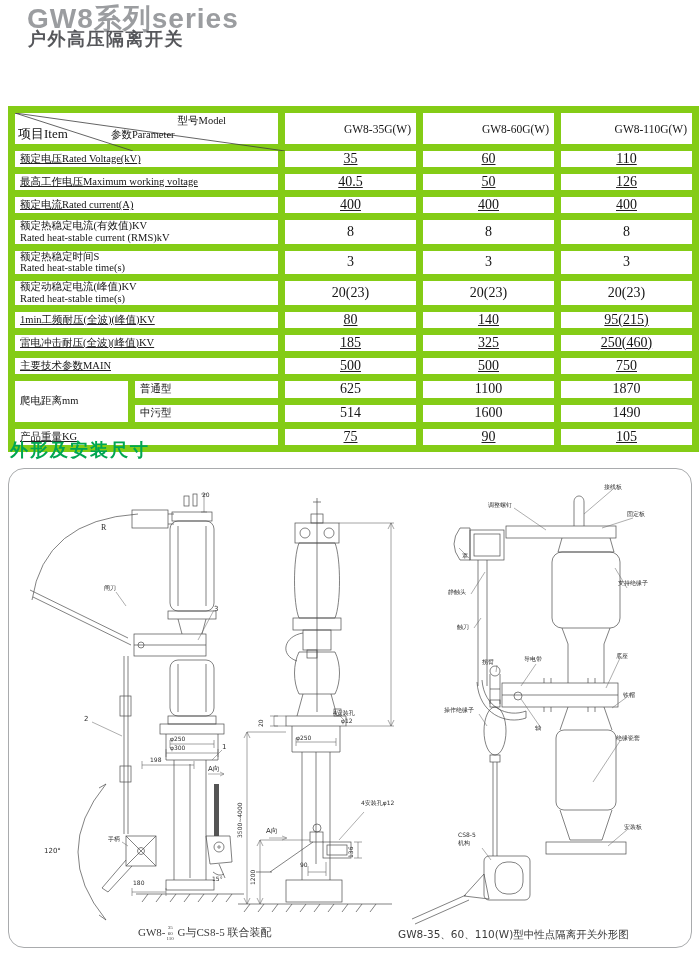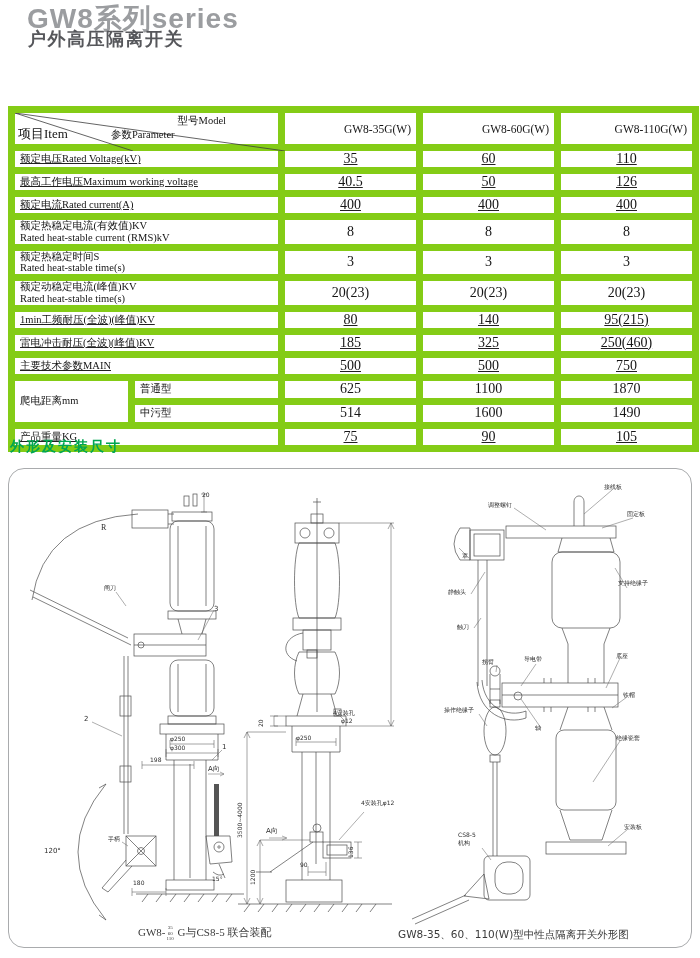--- a/index.html
+++ b/index.html
@@ -6,21 +6,21 @@
   .page{position:relative;width:700px;height:958px;background:#fff;overflow:hidden;
         font-family:"Liberation Sans",sans-serif;color:#222;}
   
   .hdr-title{position:absolute;left:27px;top:0px;font-size:28px;font-weight:bold;
              color:#9b9da0;letter-spacing:1px;}
   .hdr-cn{position:absolute;left:28px;top:27px;font-size:18px;font-weight:bold;
           color:#56575b;letter-spacing:1.5px;}
   .hdr-en{position:absolute;left:28px;top:46px;font-size:11px;font-weight:bold;
           color:#9b9da0;letter-spacing:.4px;}
   .sec1{position:absolute;left:10px;top:79px;font-size:13.5px;font-weight:bold;color:#00a651;}
-  .sec2{position:absolute;left:10px;top:438px;font-size:14px;font-weight:bold;
+  .sec2{position:absolute;left:10px;top:438px;font-size:18px;font-weight:bold;
         color:#00a651;letter-spacing:2px;}
   
   table.params{position:absolute;left:8px;top:106px;width:684px;border-collapse:collapse;
                table-layout:fixed;}
   table.params td{border:7px solid #84cc16;padding:0 5px;vertical-align:middle;
                   font-family:"Liberation Serif",serif;color:#151515;}
   td.lbl{font-size:10.5px;line-height:1.12;}
   td.val{text-align:center;font-size:14px;}
   td.mdl{text-align:right;font-size:11.5px;}
   tr.h38{height:38px;} tr.h22{height:22px;text-decoration:underline;} tr.h27{height:27px;} tr.h24{height:24px;}

